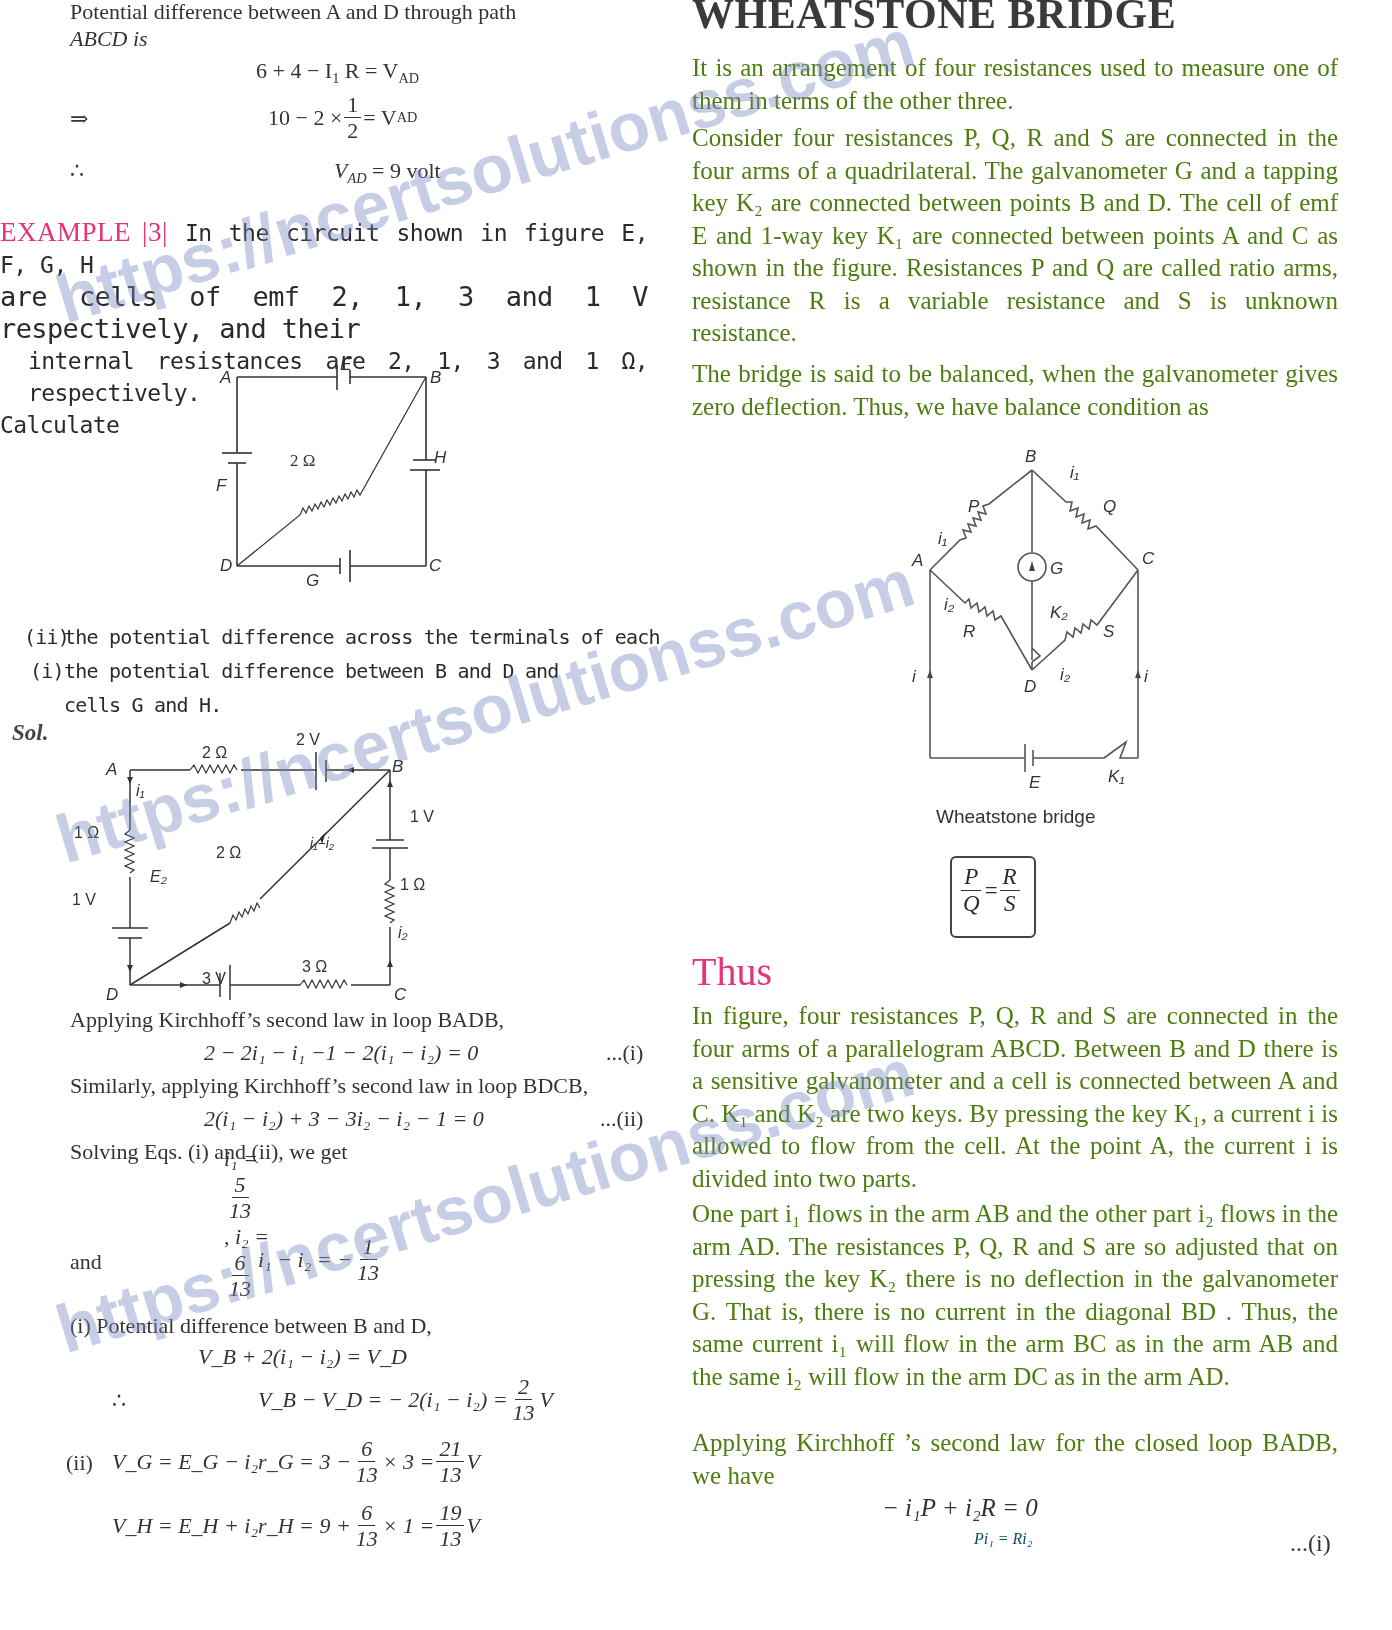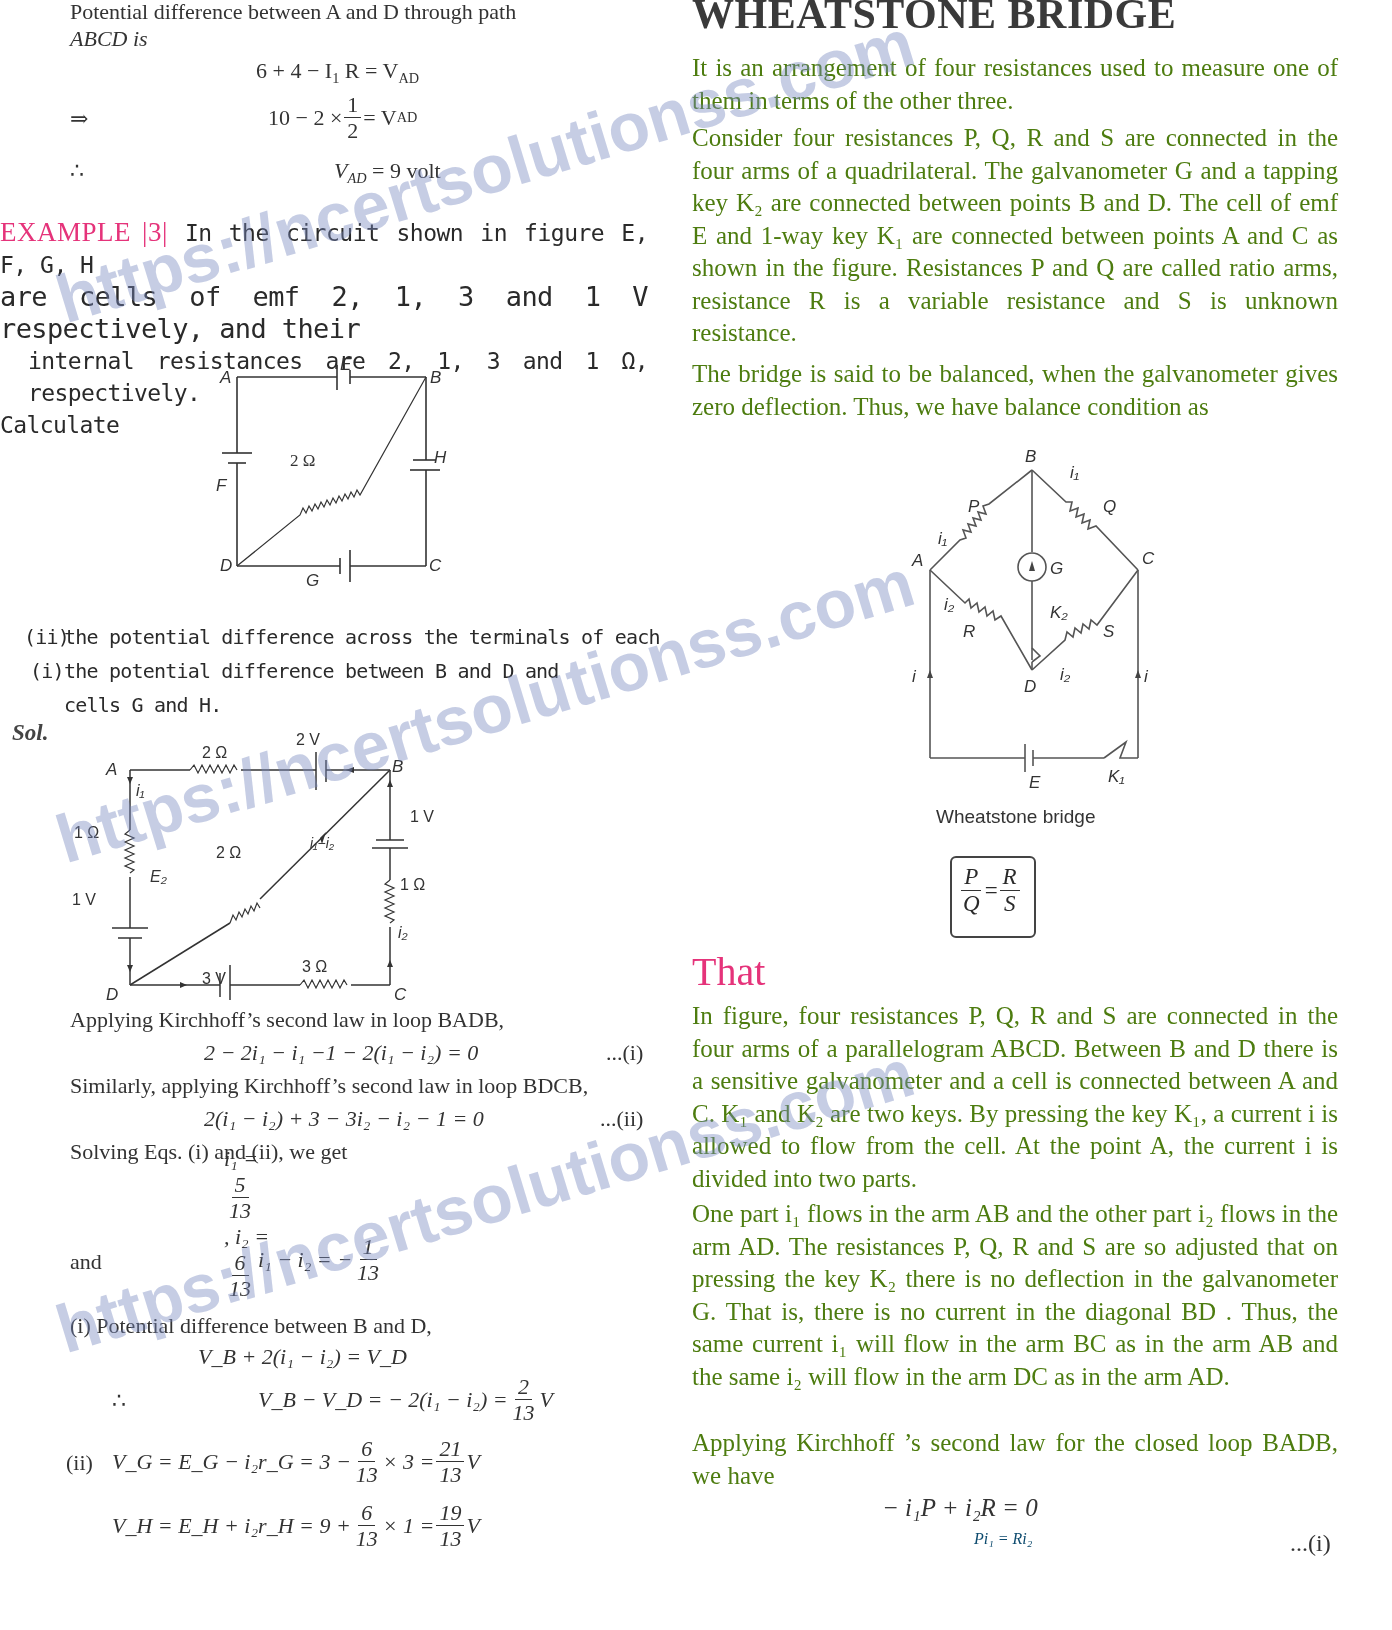--- a/index.html
+++ b/index.html
@@ -294,21 +294,21 @@
           <span class="den">Q</span>
         </span>
       <span style="font-style:normal;">=</span>
       <span class="frac">
           <span class="num">R</span>
           <span class="den">S</span>
         </span>
     </div>
   </div>
 
-  <div class="abs pink" style="left:2px;top:948px;font-size:40px;">That</div>
+  <div class="abs pink" style="left:2px;top:948px;font-size:40px;">Thus</div>
 
   <div class="abs rt" style="left:2px;top:1000px;width:646px;"> In figure, four resistances P, Q, R and S are connected in the four arms of a parallelogram ABCD. Between B and D there is a sensitive galvanometer and a cell is connected between A and C. K₁  and K₂ are two keys. By pressing the key K₁, a current i is allowed to flow from the cell. At the point A, the current i is divided into two parts.</div>
   <div class="abs rt" style="left:2px;top:1198px;width:646px;">One part i₁ flows in the arm AB and the other part i₂ flows in the arm AD. The resistances P, Q, R and S are so adjusted that on pressing the key K₂ there is no deflection in the galvanometer G. That is, there is no current in the diagonal BD . Thus, the same current i₁ will flow in the arm BC as in the arm AB and the same i₂ will flow in the arm DC as in the arm AD.</div>
   <div class="abs rt" style="left:2px;top:1427px;width:646px;">Applying Kirchhoff ’s second law for the closed loop BADB, we have</div>
 
   <div class="abs it" style="left:192px;top:1494px;font-size:25px;color:#333;">− i₁P + i₂R = 0</div>
   <div class="abs it" style="left:284px;top:1530px;font-size:16px;color:#0c4a6e;">Pi₁ = Ri₂</div>
   <div class="abs" style="left:600px;top:1530px;font-size:24px;color:#333;">...(i)</div>
 </div>
 

